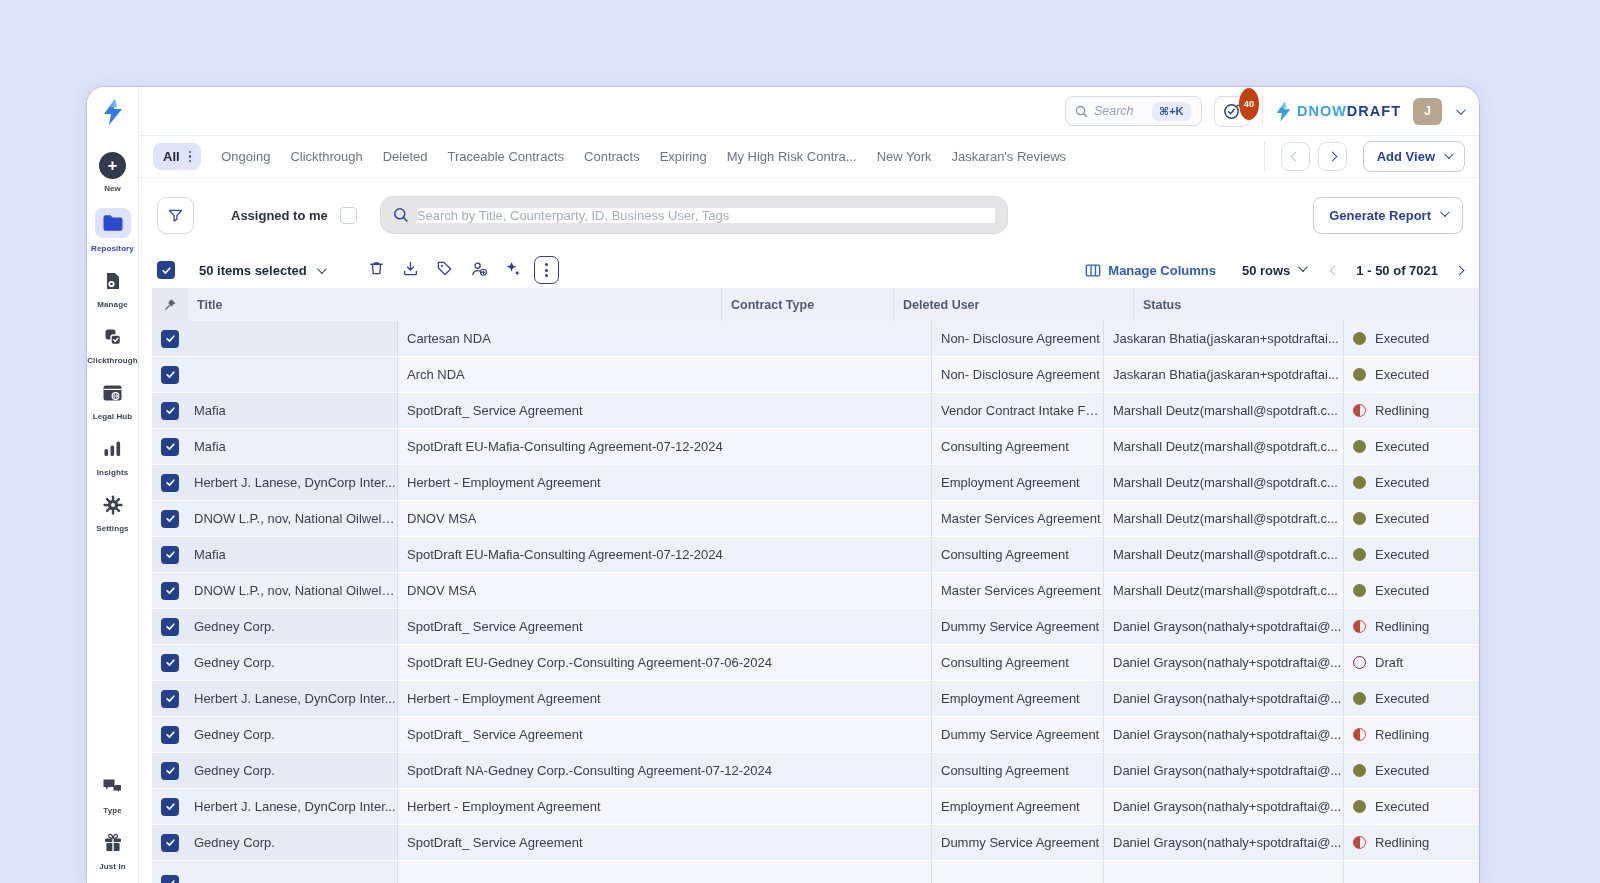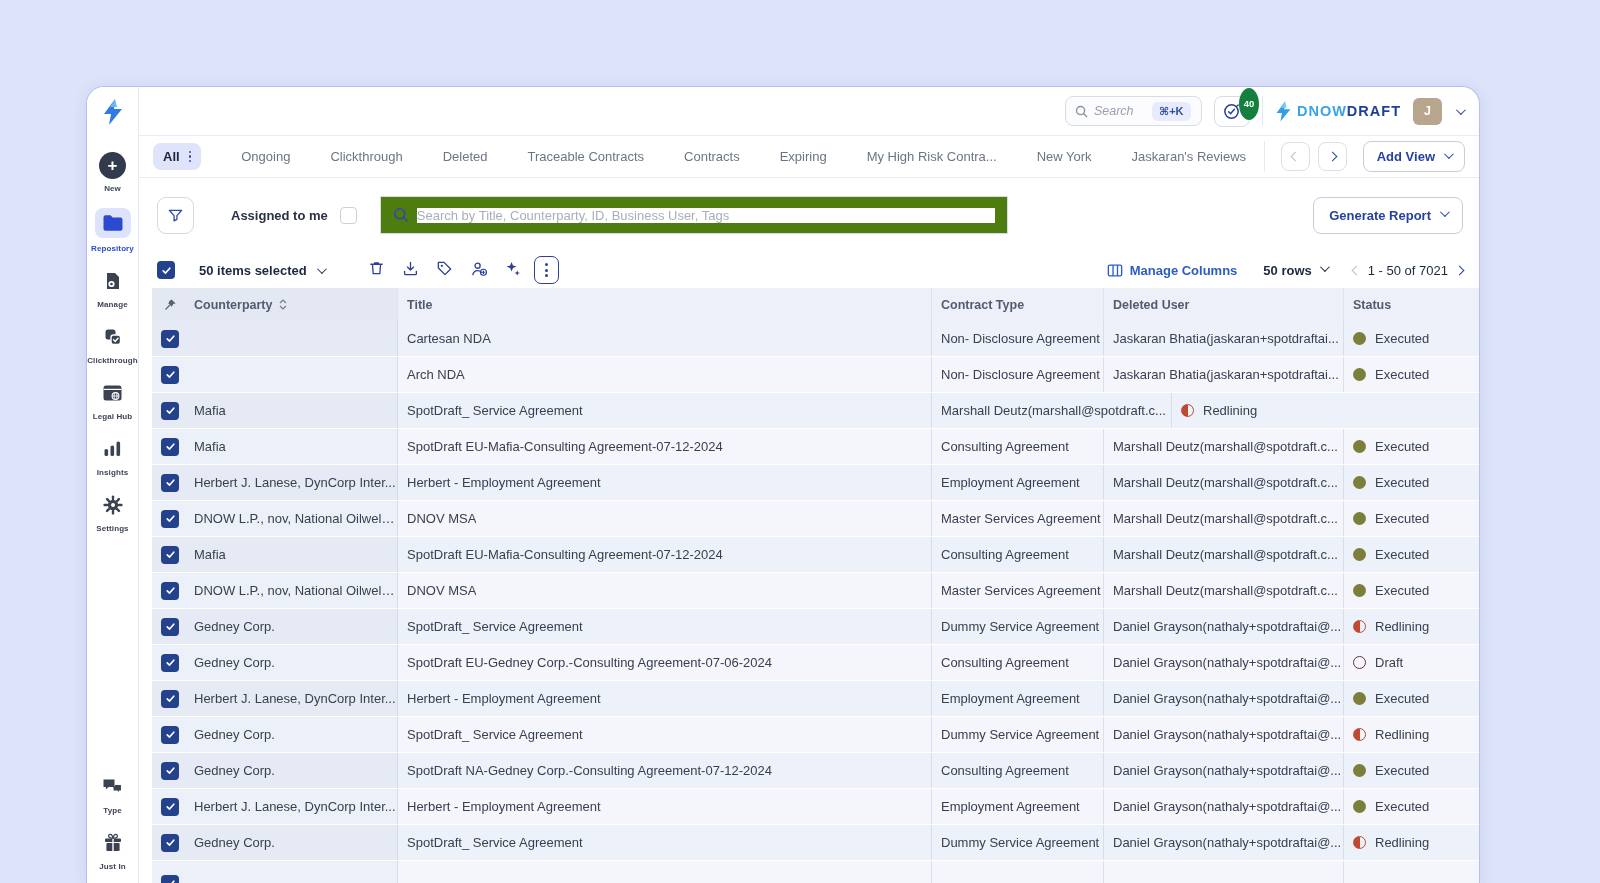--- a/index.html
+++ b/index.html
@@ -34,81 +34,81 @@
   .searchbox { width:137px; height:30px; border:1px solid #d8dce6; border-radius:8px; background:#fcfcfe;
     display:flex; align-items:center; padding:0 5px 0 9px; gap:6px; }
   .searchbox input { border:none; outline:none; background:transparent; width:52px; font-size:12.5px;
     font-style:italic; color:#6e7787; font-family:inherit; }
   .searchbox input::placeholder { color:#99a1b0; font-style:italic; }
   .kbd-badge { background:#e7ebfc; color:#33509f; font-size:11px; font-weight:600; border-radius:6px;
     padding:3px 7px; white-space:nowrap; }
   .task-btn { position:relative; width:36px; height:31px; border:1px solid #d8dce6; border-radius:8px;
     background:#fff; display:flex; align-items:center; justify-content:center; cursor:pointer; }
   .red-badge { position:absolute; top:-9px; right:-10px; min-width:20px; height:32px; border-radius:50%;
-    background:#15803d; color:#fff; font-size:9.5px; font-weight:700; display:flex; align-items:center;
+    background:#c2410c; color:#fff; font-size:9.5px; font-weight:700; display:flex; align-items:center;
     justify-content:center; }
   .vdiv { width:1px; height:30px; background:#e4e7ee; }
   .brand { display:flex; align-items:center; gap:5px; }
   .brand-text { font-size:14.5px; font-weight:700; letter-spacing:1px; }
   .brand-text .b1 { color:#3ba4e8; } .brand-text .b2 { color:#1f3f9c; }
   .avatar { width:29px; height:27px; border-radius:6px; background:#b7a58e; color:#fff;
     display:flex; align-items:center; justify-content:center; font-size:12.5px; font-weight:700; cursor:pointer; }
   .chev { display:inline-block; width:7px; height:7px; border-right:1.6px solid currentColor;
     border-bottom:1.6px solid currentColor; }
   .chev.down { transform:rotate(45deg) translateY(-2px); }
   .chev.left { transform:rotate(135deg); }
   .chev.right { transform:rotate(-45deg); }
   .hdr-caret { color:#27429b; margin-left:2px; }
 
   
   .tabstrip { height:42px; flex:none; display:flex; align-items:center; padding:0 14px;
     border-bottom:1px solid #ebedf4; }
-  .tabs { display:flex; align-items:center; gap:40px; flex:1; min-width:0; overflow:hidden; white-space:nowrap; }
+  .tabs { display:flex; align-items:center; gap:20px; flex:1; min-width:0; overflow:hidden; white-space:nowrap; }
   .tab { font-size:13px; color:#6c7585; cursor:pointer; flex:none; }
   .tab.selected { background:#dfe3fc; border-radius:8px; padding:6px 10px; color:#1d2433; font-weight:700;
     display:flex; align-items:center; gap:9px; }
   .kebab-dots { display:inline-flex; flex-direction:column; gap:2px; }
   .kebab-dots i { width:2.6px; height:2.6px; border-radius:50%; background:#3c4db0; }
   .tab-right { display:flex; align-items:center; gap:8px; padding-left:16px; border-left:1px solid #e8eaf1; }
   .navbtn { width:29px; height:29px; border:1px solid #dcdfe8; border-radius:8px; background:#fff;
     display:flex; align-items:center; justify-content:center; cursor:pointer; }
   .navbtn.prev { color:#b9bfca; } .navbtn.next { color:#27429b; }
   .addview-btn { height:31px; border:1px solid #c8cedd; border-radius:8px; background:#fff; color:#27429b;
     font-weight:700; font-size:13px; display:flex; align-items:center; gap:9px; padding:0 13px;
     margin-left:8px; cursor:pointer; font-family:inherit; }
 
   
   .filterbar { height:74px; flex:none; display:flex; align-items:center; padding:0 16px 0 18px; }
   .filter-btn { width:37px; height:37px; border:1px solid #d5d9e4; border-radius:9px; background:#fff;
     display:flex; align-items:center; justify-content:center; cursor:pointer; }
   .assigned-label { margin-left:37px; font-size:13px; color:#2a3142; font-weight:600; }
   .cb-empty { width:17px; height:17px; border:1.5px solid #ccd1dc; border-radius:4px; background:#fff;
     margin-left:12px; cursor:pointer; }
-  .big-search { margin-left:23px; width:628px; height:38px; border:1px solid #d8dce6; border-radius:1px;
-    background:#4d7c0f; display:flex; align-items:center; padding:0 12px; gap:8px; }
+  .big-search { margin-left:23px; width:628px; height:38px; border:1px solid #d8dce6; border-radius:13px;
+    background:#e5e5e5; display:flex; align-items:center; padding:0 12px; gap:8px; }
   .big-search input { border:none; outline:none; flex:1; font-size:13px; color:#4a5263; font-family:inherit; }
   .big-search input::placeholder { color:#a8aebb; }
   .report-btn { margin-left:auto; height:37px; border:1px solid #c8cedd; border-radius:8px; background:#fff;
     color:#27429b; font-weight:700; font-size:13px; display:flex; align-items:center; gap:9px;
     padding:0 15px; cursor:pointer; font-family:inherit; }
 
   
   .toolbar { height:36px; flex:none; display:flex; align-items:center; padding:0 16px 0 18px; }
   .cbx { width:18px; height:18px; border-radius:4px; background:#24418e; display:inline-flex;
     align-items:center; justify-content:center; flex:none; cursor:pointer; }
   .sel-label { margin-left:24px; font-size:13px; font-weight:700; color:#1d2840; }
   .sel-caret { color:#2b3a55; margin-left:10px; }
   .bulk-actions { display:flex; align-items:center; gap:8px; margin-left:40px; }
   .icon-btn { width:26px; height:26px; border-radius:7px; display:flex; align-items:center;
     justify-content:center; cursor:pointer; background:transparent; border:none; }
   .icon-btn.bordered { border:1.6px solid #2f3f96; width:25px; height:28px; }
   .tb-right { margin-left:auto; display:flex; align-items:center; gap:26px; }
   .managecols { display:flex; align-items:center; gap:7px; color:#2b5cc7; font-size:13px; font-weight:700; cursor:pointer; }
   .rowsddl { display:flex; align-items:center; gap:8px; color:#1d2840; font-size:13px; font-weight:600; cursor:pointer; }
-  .pager { display:flex; align-items:center; gap:8px; font-size:13px; color:#1d2840; font-weight:400; }
+  .pager { display:flex; align-items:center; gap:18px; font-size:13px; color:#1d2840; font-weight:700; }
   .pager .pg-prev { color:#b9bfca; cursor:pointer; } .pager .pg-next { color:#27429b; cursor:pointer; }
 
   
   .table { margin-left:13px; flex:1; display:flex; flex-direction:column; overflow:hidden; }
   .thead { display:flex; height:33px; flex:none; background:#edf0f8; align-items:stretch;
     font-size:12.5px; color:#525c70; font-weight:600; }
   .cell { display:flex; align-items:center; overflow:hidden; white-space:nowrap; }
   .c-check { width:36px; flex:none; justify-content:center; }
   .c-cp { width:210px; flex:none; padding-left:6px; }
   .c-title { width:534px; flex:none; padding-left:9px; }
@@ -399,31 +399,20 @@
     </div>
 
     <div class="table">
       <div class="thead">
         <div class="cell c-check">
           <svg width="13" height="13" viewBox="0 0 14 14">
             <path d="M8.2 1.6l4.2 4.2-2.4.7-1.6 3-3.7-3.7 1.2-2.7z" fill="#5a6170"></path>
             <line x1="5.6" y1="8.4" x2="2" y2="12" stroke="#5a6170" stroke-width="1.4" stroke-linecap="round"></line>
           </svg>
         </div>
-        <div class="cell c-cp">
-          <span>Counterparty</span>
-          <span class="sort-ico">
-            <svg width="8" height="5" viewBox="0 0 8 5">
-                <path d="M1 4l3-3 3 3" fill="none" stroke="currentColor" stroke-width="1.2"></path>
-              </svg>
-            <svg width="8" height="5" viewBox="0 0 8 5">
-                <path d="M1 1l3 3 3-3" fill="none" stroke="currentColor" stroke-width="1.2"></path>
-              </svg>
-          </span>
-        </div>
         <div class="cell c-title">Title</div>
         <div class="cell c-type">Contract Type</div>
         <div class="cell c-user">Deleted User</div>
         <div class="cell c-status">Status</div>
       </div>
       <div class="tbody">
   <div class="trow">
     <div class="cell c-check">
       <span class="cbx">
         <svg width="11" height="11" viewBox="0 0 12 12">
@@ -482,20 +471,23 @@
                   <path d="M2.4 6.4l2.5 2.5 4.7-5.4" fill="none" stroke="#fff" stroke-width="1.8" stroke-linecap="round"></path>
                 </svg>
       </span>
     </div>
     <div class="cell c-cp">
               <span class="txt-ellip">Mafia</span>
             </div>
     <div class="cell c-title">
               <span class="txt-ellip">SpotDraft_ Service Agreement</span>
             </div>
+    <div class="cell c-type">
+              <span class="txt-ellip">Vendor Contract Intake Fo...</span>
+            </div>
     <div class="cell c-user">
               <span class="txt-ellip">Marshall Deutz(marshall@spotdraft.c...</span>
             </div>
     <div class="cell c-status">
       <span class="dot" style="border: 1.5px solid rgb(191, 74, 51); background: linear-gradient(90deg, rgb(191, 74, 51) 50%, transparent 50%);"></span>
       <span>Redlining</span>
     </div>
   </div>
 
   <div class="trow">

